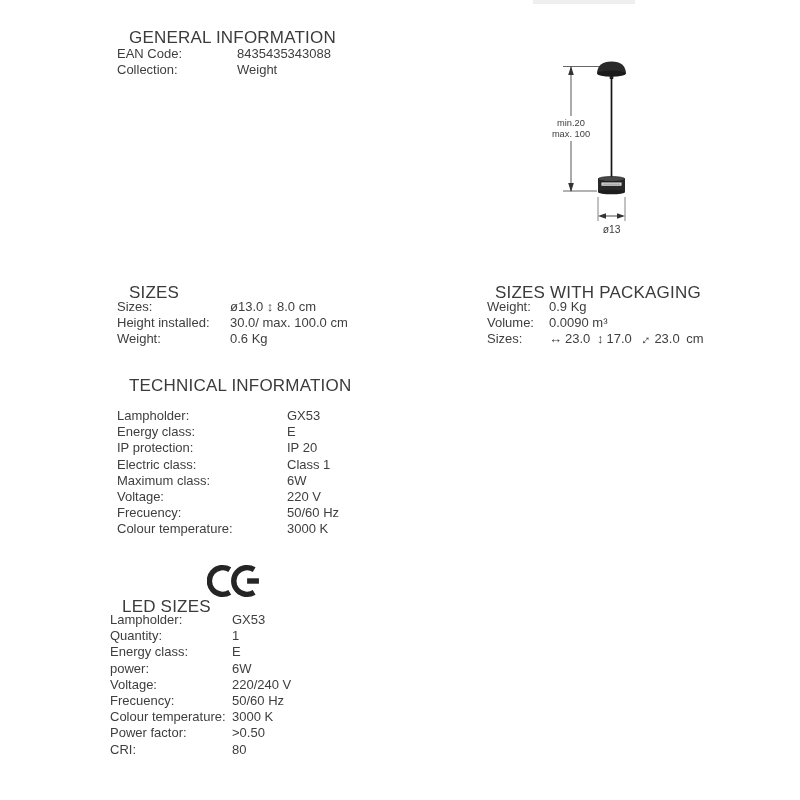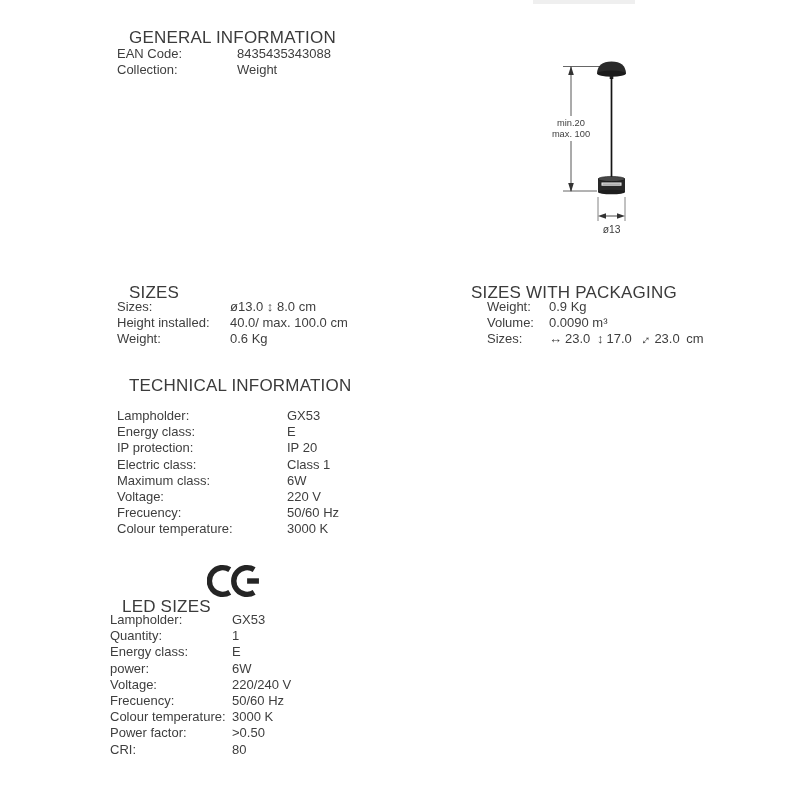--- a/index.html
+++ b/index.html
@@ -81,29 +81,29 @@
 </svg>
 
 <h2 class="heading" style="left:117px; top:271px;">SIZES</h2>
 <div class="rows s-rows" style="left:117px; top:299px;">
   <div class="row">
     <span class="lbl">Sizes:</span>
     <span class="value">ø13.0 ↕ 8.0 cm</span>
   </div>
   <div class="row">
     <span class="lbl">Height installed:</span>
-    <span class="value">40.0/ max. 100.0 cm</span>
+    <span class="value">30.0/ max. 100.0 cm</span>
   </div>
   <div class="row">
     <span class="lbl">Weight:</span>
     <span class="value">0.6 Kg</span>
   </div>
 </div>
 
-<h2 class="heading" style="left:459px; top:271px;">SIZES WITH PACKAGING</h2>
+<h2 class="heading" style="left:483px; top:271px;">SIZES WITH PACKAGING</h2>
 <div class="rows p-rows" style="left:487px; top:299px;">
   <div class="row">
     <span class="lbl">Weight:</span>
     <span class="value">0.9 Kg</span>
   </div>
   <div class="row">
     <span class="lbl">Volume:</span>
     <span class="value">0.0090 m³</span>
   </div>
   <div class="row">

